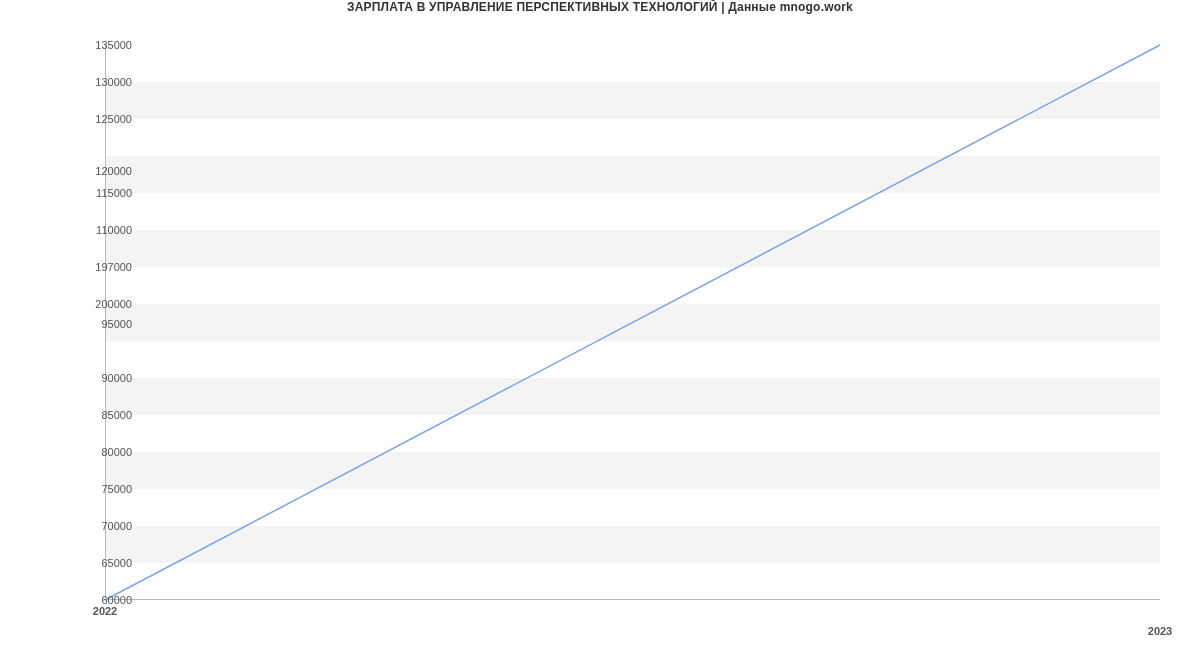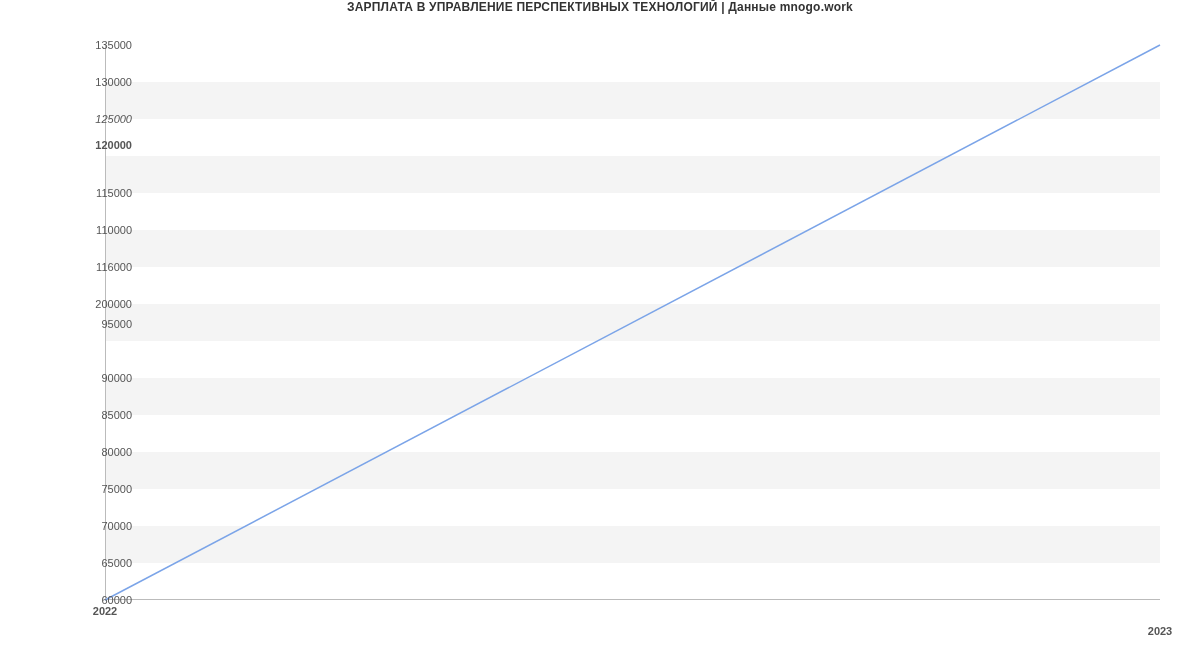--- a/index.html
+++ b/index.html
@@ -84,21 +84,21 @@
 
 <div class="y-tick-label" style="top: 600px;">60000</div>
 <div class="y-tick-label" style="top: 563px;">65000</div>
 <div class="y-tick-label" style="top: 526px;">70000</div>
 <div class="y-tick-label" style="top: 489px;">75000</div>
 <div class="y-tick-label" style="top: 452px;">80000</div>
 <div class="y-tick-label" style="top: 415px;">85000</div>
 <div class="y-tick-label" style="top: 378px;">90000</div>
 <div class="y-tick-label" style="top: 324px;">95000</div>
 <div class="y-tick-label" style="top: 304px;">200000</div>
-<div class="y-tick-label" style="top: 267px;">116000</div>
+<div class="y-tick-label" style="top: 267px;">197000</div>
 <div class="y-tick-label" style="top: 230px;">110000</div>
 <div class="y-tick-label" style="top: 193px;">115000</div>
-<div class="y-tick-label" style="top: 145px; font-weight: bold;">120000</div>
-<div class="y-tick-label" style="top: 119px; font-style: italic;">125000</div>
+<div class="y-tick-label" style="top: 171px;">120000</div>
+<div class="y-tick-label" style="top: 119px;">125000</div>
 <div class="y-tick-label" style="top: 82px;">130000</div>
 <div class="y-tick-label" style="top: 45px;">135000</div>
 <div class="x-tick-label" style="left: 105px;">2022</div>
 <div class="x-tick-label" style="left: 1160px; margin-top: 20px;">2023</div>
 
 </body></html>

